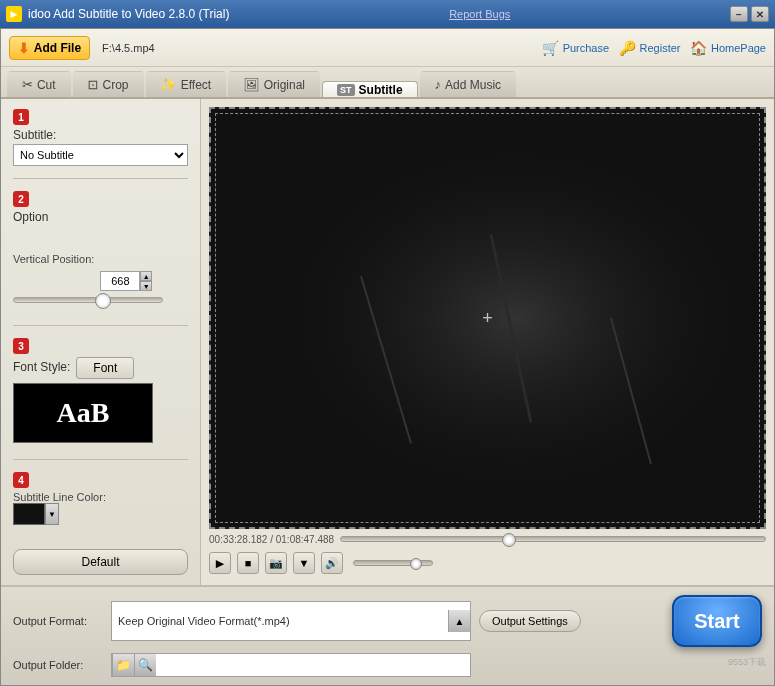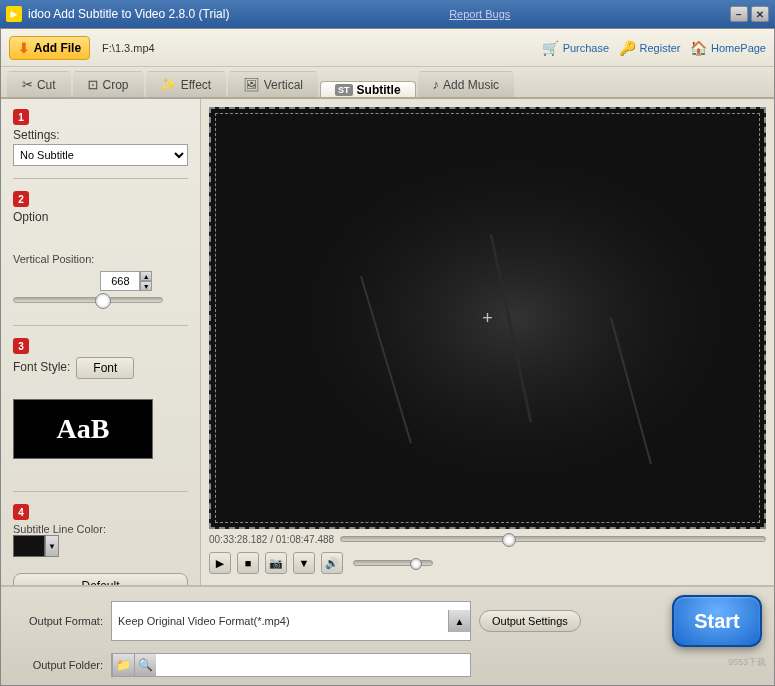--- a/index.html
+++ b/index.html
@@ -211,21 +211,21 @@
     }
 
     .font-preview {
       width: 140px; height: 60px;
       background: #000;
       border: 1px solid #666;
       display: flex; align-items: center; justify-content: center;
       color: white;
       font-size: 28px; font-weight: bold;
       font-family: serif;
-      margin: 20px 0;
+      margin: 4px 0;
     }
 
     .color-row { display: flex; align-items: center; gap: 6px; }
     .color-label { font-size: 11px; color: #444; }
     .color-picker-box {
       display: flex; align-items: center;
     }
     .color-swatch {
       width: 32px; height: 22px;
       background: #111;
@@ -363,21 +363,21 @@
       background: linear-gradient(to bottom, #e0dcd0, #d0ccc0);
       border-top: 2px solid #c0bbb0;
       padding: 8px 12px;
       display: flex;
       flex-direction: column;
       gap: 6px;
     }
     .output-row {
       display: flex; align-items: center; gap: 8px;
     }
-    .output-label { font-size: 11px; color: #333; width: 90px; text-align: right; }
+    .output-label { font-size: 11px; color: #333; width: 90px; text-align: left; }
     .output-format-box {
       display: flex; align-items: center;
       background: white;
       border: 1px solid #a0a0a0;
       height: 40px;
       flex: 1;
       max-width: 360px;
     }
     .output-format-text {
       flex: 1; padding: 0 6px; font-size: 11px; color: #333;
@@ -455,21 +455,21 @@
   </div>
 </div>
 
 <div class="main-window">
 
   <div class="toolbar-top">
     <div class="add-file-btn">
       <span class="icon">⬇</span>
       <span>Add File</span>
     </div>
-    <span class="file-path">F:\1.3.mp4</span>
+    <span class="file-path">F:\4.5.mp4</span>
     <div class="top-right-btns">
       <div class="top-btn">
         <span class="ico">🛒</span>
         <span>Purchase</span>
       </div>
       <div class="top-btn">
         <span class="ico">🔑</span>
         <span>Register</span>
       </div>
       <div class="top-btn">
@@ -487,41 +487,41 @@
     <div class="nav-tab">
       <span class="tab-icon">⊡</span>
       <span>Crop</span>
     </div>
     <div class="nav-tab">
       <span class="tab-icon">✨</span>
       <span>Effect</span>
     </div>
     <div class="nav-tab">
       <span class="tab-icon">🖼</span>
-      <span>Vertical</span>
+      <span>Original</span>
     </div>
     <div class="nav-tab active">
       <span class="tab-icon" style="background:#888;color:white;padding:1px 3px;border-radius:2px;font-size:9px;font-weight:bold;">ST</span>
       <span>Subtitle</span>
     </div>
     <div class="nav-tab">
       <span class="tab-icon">♪</span>
       <span>Add Music</span>
     </div>
   </div>
 
   <div class="content-area">
 
     <div class="left-panel">
 
       <div>
         <div class="section-row">
           <span class="step-badge">1</span>
         </div>
-        <div class="section-label">Settings:</div>
+        <div class="section-label">Subtitle:</div>
         <div class="subtitle-select">
           <select style="flex:1;height:22px;border:1px solid #a0a0a0;background:white;font-size:11px;">
             <option>No Subtitle</option>
           </select>
         </div>
       </div>
 
       <div class="section-divider"></div>
 
       <div>

